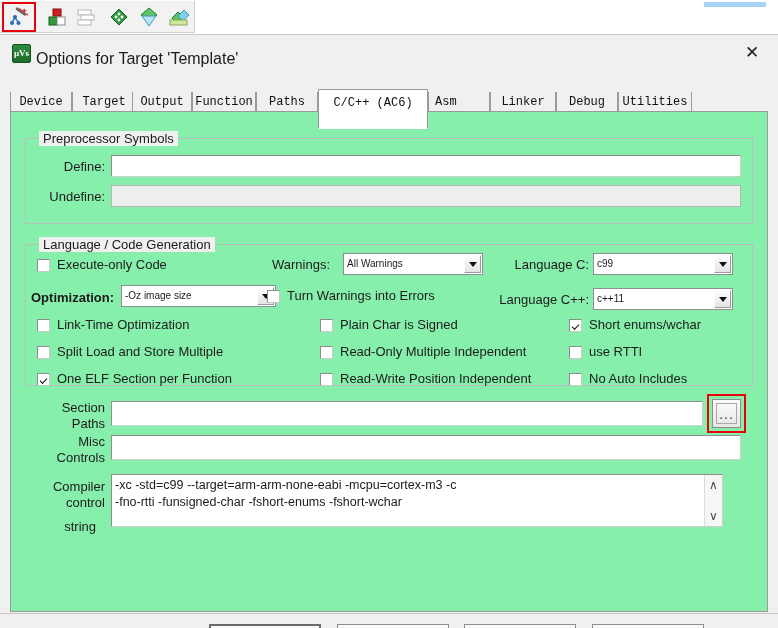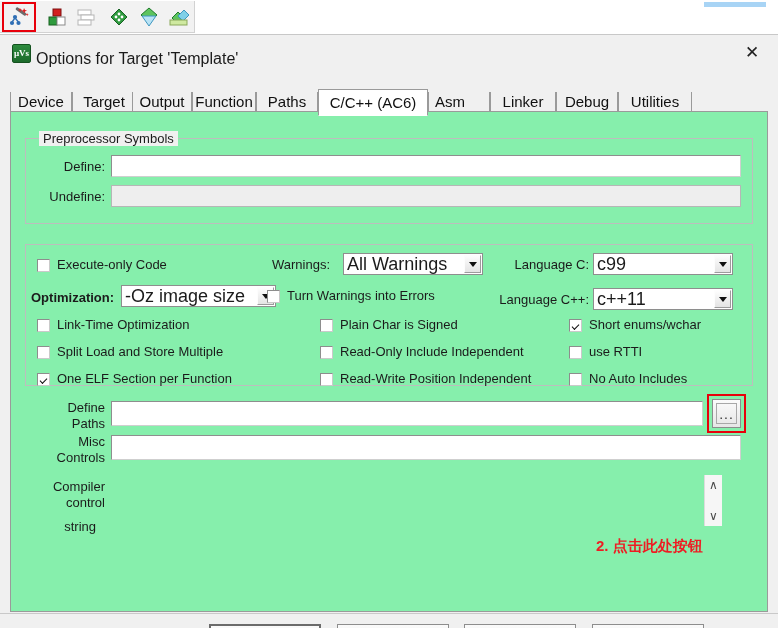--- a/index.html
+++ b/index.html
@@ -62,26 +62,26 @@
   
   .tabs{
     position:absolute;left:10px;top:54px;width:758px;height:23px;
   }
   .tab{
     position:absolute;top:3px;height:20px;
     background:#f0f0f0;
     border-left:1px solid #9a9a9a;border-right:1px solid #9a9a9a;
     border-top:none;border-bottom:none;
     box-sizing:border-box;
-    font-family:Liberation Sans, sans-serif;
-    font-size:15px;color:#101010;line-height:20px;text-align:center;
+    font-family:Liberation Mono, monospace;
+    font-size:12px;color:#101010;line-height:20px;text-align:center;
     white-space:nowrap;cursor:default;
   }
   .tab.sel{
-    top:0;height:27px;line-height:26px;
+    top:0;height:40px;line-height:26px;
     background:#ffffff;
     border:1px solid #9a9a9a;border-bottom:1px solid #ffffff;
     z-index:5;
   }
   .tabline{
     position:absolute;left:10px;top:76px;width:758px;height:1px;background:#9a9a9a;
   }
 
   
   .page{
@@ -108,21 +108,21 @@
     border:1px solid #8e8e8e;border-right-color:#cfcfcf;border-bottom-color:#cfcfcf;
     box-sizing:border-box;
     font-size:12.5px;color:#1b1b1b;line-height:20px;padding:0 3px;
     overflow:hidden;white-space:nowrap;
   }
   .txt.disabled{background:#eeeeee;border-color:#b6b6b6;}
 
   .combo{
     position:absolute;background:#ffffff;
     border:1px solid #8e8e8e;box-sizing:border-box;
-    font-size:18px;color:#1b1b1b;line-height:20px;padding:0 3px;
+    font-size:10px;color:#1b1b1b;line-height:20px;padding:0 3px;
     white-space:nowrap;overflow:hidden;
   }
   .combo .arrowbox{
     position:absolute;right:1px;top:1px;bottom:1px;width:17px;
     background:linear-gradient(180deg,#fdfdfd,#e4e4e4);
     border:1px solid #9c9c9c;border-top-color:#fdfdfd;border-left-color:#fdfdfd;
     box-sizing:border-box;
   }
   .combo .arrowbox:after{
     content:"";position:absolute;left:50%;top:50%;margin-left:-4px;margin-top:-2px;
@@ -297,20 +297,21 @@
       <div class="group" style="left:14px;top:26px;width:728px;height:86px;"></div>
       <div class="group-title" style="left:28px;top:19px;">Preprocessor Symbols</div>
 
       <div class="lbl r" style="left:22px;top:47px;width:72px;">Define:</div>
       <div class="txt" style="left:100px;top:43px;width:630px;height:22px;"></div>
 
       <div class="lbl r" style="left:22px;top:77px;width:72px;">Undefine:</div>
       <div class="txt disabled" style="left:100px;top:73px;width:630px;height:22px;"></div>
 
       <div class="group" style="left:14px;top:132px;width:728px;height:142px;"></div>
+      <div class="group-title" style="left:28px;top:125px;">Language / Code Generation</div>
 
       <div class="cb" style="left:26px;top:147px;"></div>
       <div class="cbl" style="left:46px;top:145px;">Execute-only Code</div>
 
       <div class="lbl" style="left:20px;top:178px;font-weight:bold;">Optimization:</div>
       <div class="combo" style="left:110px;top:173px;width:155px;height:22px;">
         <span>-Oz image size</span>
         <span class="arrowbox"></span>
       </div>
 
@@ -329,21 +330,21 @@
         <span class="arrowbox"></span>
       </div>
 
       <div class="cb" style="left:256px;top:178px;"></div>
       <div class="cbl" style="left:276px;top:176px;">Turn Warnings into Errors</div>
 
       <div class="cb" style="left:309px;top:207px;"></div>
       <div class="cbl" style="left:329px;top:205px;">Plain Char is Signed</div>
 
       <div class="cb" style="left:309px;top:234px;"></div>
-      <div class="cbl" style="left:329px;top:232px;">Read-Only Include Independent</div>
+      <div class="cbl" style="left:329px;top:232px;">Read-Only Multiple Independent</div>
 
       <div class="cb" style="left:309px;top:261px;"></div>
       <div class="cbl" style="left:329px;top:259px;">Read-Write Position Independent</div>
 
       <div class="lbl r" style="left:480px;top:145px;width:98px;">Language C:</div>
       <div class="combo" style="left:582px;top:141px;width:140px;height:22px;">
         <span>c99</span>
         <span class="arrowbox"></span>
       </div>
 
@@ -355,40 +356,41 @@
 
       <div class="cb checked" style="left:558px;top:207px;"></div>
       <div class="cbl" style="left:578px;top:205px;">Short enums/wchar</div>
 
       <div class="cb" style="left:558px;top:234px;"></div>
       <div class="cbl" style="left:578px;top:232px;">use RTTI</div>
 
       <div class="cb" style="left:558px;top:261px;"></div>
       <div class="cbl" style="left:578px;top:259px;">No Auto Includes</div>
 
-      <div class="lbl r" style="left:22px;top:288px;width:72px;">Define</div>
+      <div class="lbl r" style="left:22px;top:288px;width:72px;">Section</div>
       <div class="lbl r" style="left:22px;top:304px;width:72px;">Paths</div>
       <div class="txt" style="left:100px;top:289px;width:592px;height:25px;line-height:23px;"></div>
 
       <div class="browse" style="left:701px;top:287px;width:29px;height:29px;">
         <span class="inner"></span>
         <span class="dots">...</span>
       </div>
       <div class="hl-red" style="left:696px;top:282px;width:39px;height:39px;"></div>
 
       <div class="lbl r" style="left:22px;top:322px;width:72px;">Misc</div>
       <div class="lbl r" style="left:22px;top:338px;width:72px;">Controls</div>
       <div class="txt" style="left:100px;top:323px;width:630px;height:25px;line-height:23px;"></div>
 
-      <div class="annot" style="left:585px;top:425px;">2. 点击此处按钮</div>
 
       <div class="lbl r" style="left:22px;top:367px;width:72px;">Compiler</div>
       <div class="lbl r" style="left:22px;top:383px;width:72px;">control</div>
       <div class="lbl r" style="left:13px;top:399px;width:72px;margin-top:8px;">string</div>
 
+      <div class="memo" style="left:100px;top:362px;width:612px;height:53px;">-xc -std=c99 --target=arm-arm-none-eabi -mcpu=cortex-m3 -c
+-fno-rtti -funsigned-char -fshort-enums -fshort-wchar</div>
       <div class="vscroll" style="left:693px;top:363px;width:18px;height:51px;">
         <span class="arw" style="top:2px;">∧</span>
         <span class="arw" style="bottom:2px;">∨</span>
       </div>
 
     </div>
 
     <div class="btnrow">
       <div class="sep"></div>
       <div class="pbtn default" style="left:209px;top:11px;width:112px;">OK</div>

